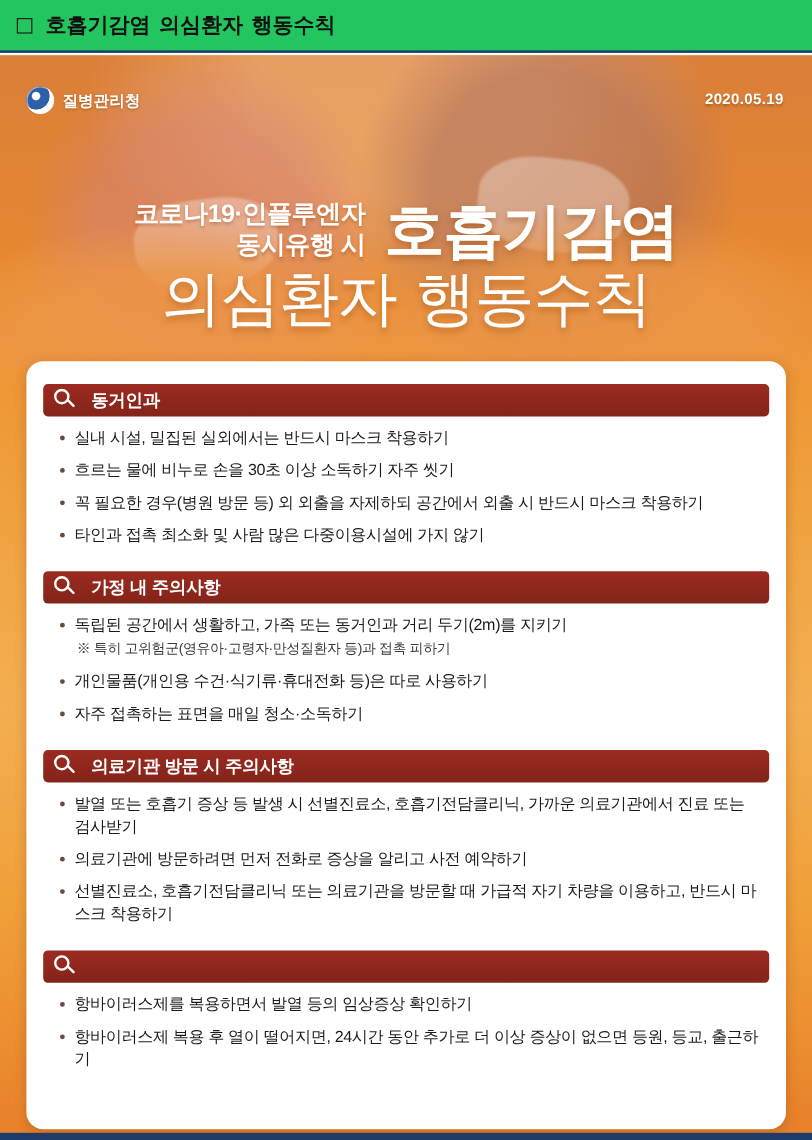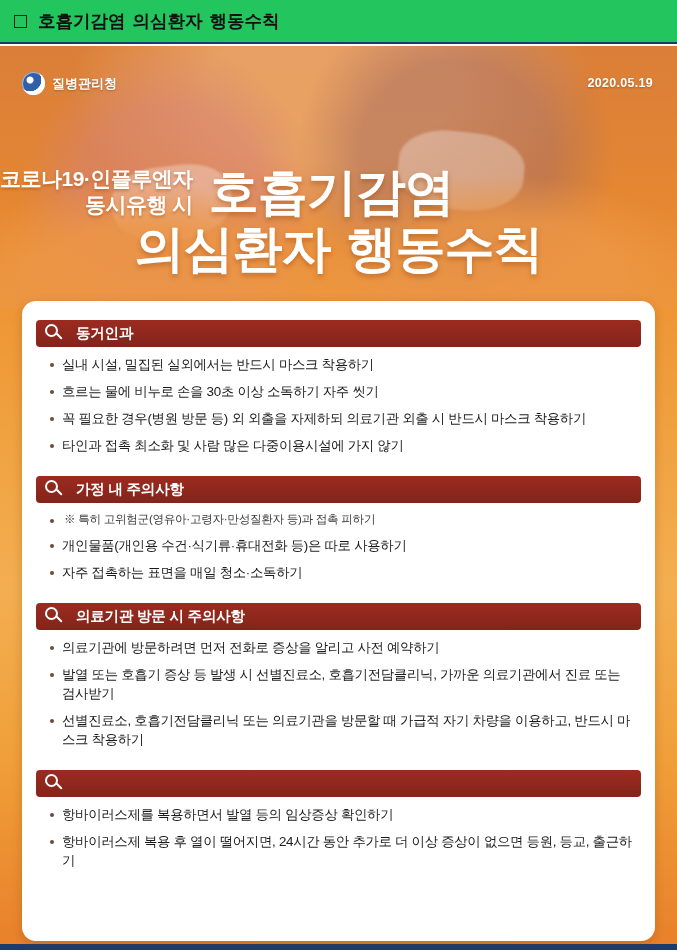--- a/index.html
+++ b/index.html
@@ -115,21 +115,21 @@
   .headline {
     position: absolute;
     left: 0; top: 120px;
     width: 677px;
     z-index: 5;
     text-align: center;
   }
   .hl-row1 {
     display: flex;
     align-items: center;
-    justify-content: flex-start;
+    justify-content: center;
     gap: 16px;
   }
   .hl-small {
     text-align: right;
     color: #ffffff;
     font-weight: bold;
     font-size: 21px;
     line-height: 1.22;
     text-shadow: 0 2px 3px rgba(150,70,10,0.45);
     letter-spacing: -0.5px;
@@ -138,21 +138,21 @@
     color: #ffffff;
     font-weight: bold;
     font-size: 50px;
     line-height: 1;
     letter-spacing: -1px;
     text-shadow: 0 3px 5px rgba(150,70,10,0.45);
   }
   .hl-row2 {
     margin-top: 6px;
     color: #ffffff;
-    font-weight: bold;
+    font-weight: normal;
     font-size: 50px;
     line-height: 1.06;
     letter-spacing: -1px;
     text-shadow: 0 3px 5px rgba(150,70,10,0.45);
   }
   .hl-row2 .sp { display: inline-block; width: 16px; }
 
   
   .card {
     position: absolute;
@@ -282,53 +282,54 @@
         <div class="sec-head">
           <span class="mag">
               <span class="ring"></span>
               <span class="handle"></span>
             </span>
           <span class="sec-title">동거인과</span>
         </div>
         <ul class="items">
           <li><span>실내 시설, 밀집된 실외에서는 반드시 마스크 착용하기</span></li>
           <li><span>흐르는 물에 비누로 손을 30초 이상 소독하기 자주 씻기</span></li>
-          <li><span>꼭 필요한 경우(병원 방문 등) 외 외출을 자제하되 의료기관 외출 시 반드시 마스크 착용하기</span></li>
+          <li><span>꼭 필요한 경우(병원 방문 등) 외 외출을 자제하되 공간에서 외출 시 반드시 마스크 착용하기</span></li>
           <li><span>타인과 접촉 최소화 및 사람 많은 다중이용시설에 가지 않기</span></li>
         </ul>
       </div>
 
       <div class="section">
         <div class="sec-head">
           <span class="mag">
               <span class="ring"></span>
               <span class="handle"></span>
             </span>
           <span class="sec-title">가정 내 주의사항</span>
         </div>
         <ul class="items">
           <li>
+            <span>독립된 공간에서 생활하고, 가족 또는 동거인과 거리 두기(2m)를 지키기</span>
             <span class="small">※ 특히 고위험군(영유아·고령자·만성질환자 등)과 접촉 피하기</span>
           </li>
           <li><span>개인물품(개인용 수건·식기류·휴대전화 등)은 따로 사용하기</span></li>
           <li><span>자주 접촉하는 표면을 매일 청소·소독하기</span></li>
         </ul>
       </div>
 
       <div class="section">
         <div class="sec-head">
           <span class="mag">
               <span class="ring"></span>
               <span class="handle"></span>
             </span>
           <span class="sec-title">의료기관 방문 시 주의사항</span>
         </div>
         <ul class="items">
+          <li><span>발열 또는 호흡기 증상 등 발생 시 선별진료소, 호흡기전담클리닉, 가까운 의료기관에서 진료 또는 검사받기</span></li>
           <li><span>의료기관에 방문하려면 먼저 전화로 증상을 알리고 사전 예약하기</span></li>
-          <li><span>발열 또는 호흡기 증상 등 발생 시 선별진료소, 호흡기전담클리닉, 가까운 의료기관에서 진료 또는 검사받기</span></li>
           <li><span>선별진료소, 호흡기전담클리닉 또는 의료기관을 방문할 때 가급적 자기 차량을 이용하고, 반드시 마스크 착용하기</span></li>
         </ul>
       </div>
 
       <div class="section">
         <div class="sec-head">
           <span class="mag">
               <span class="ring"></span>
               <span class="handle"></span>
             </span>

